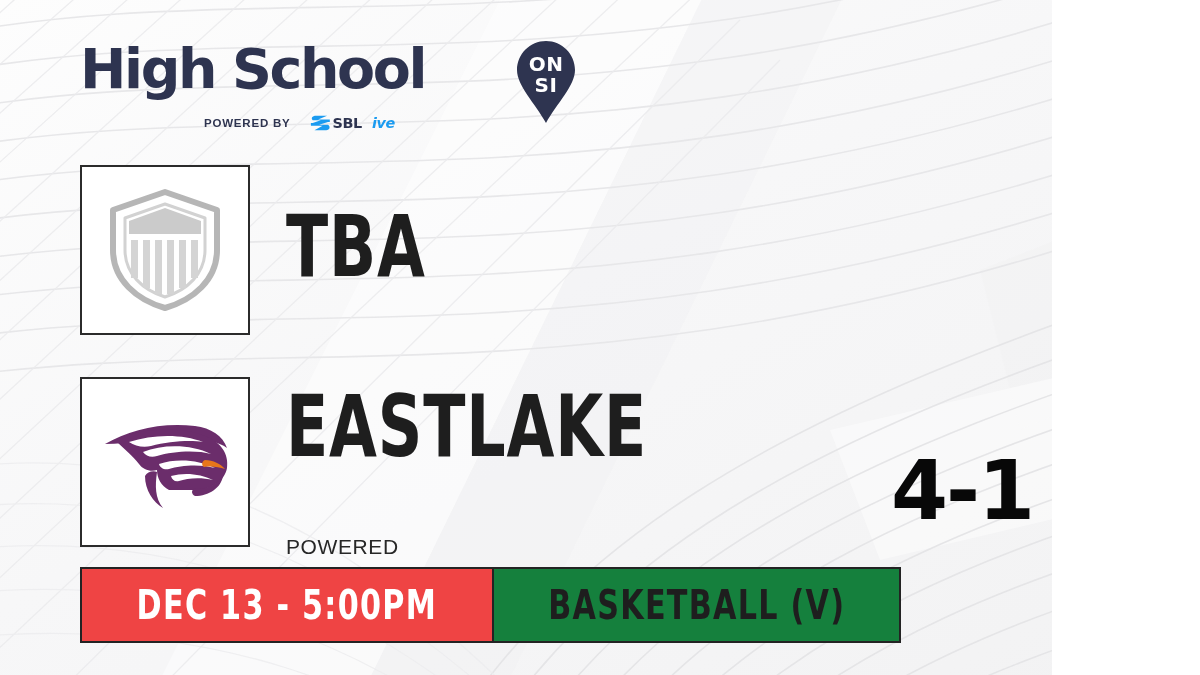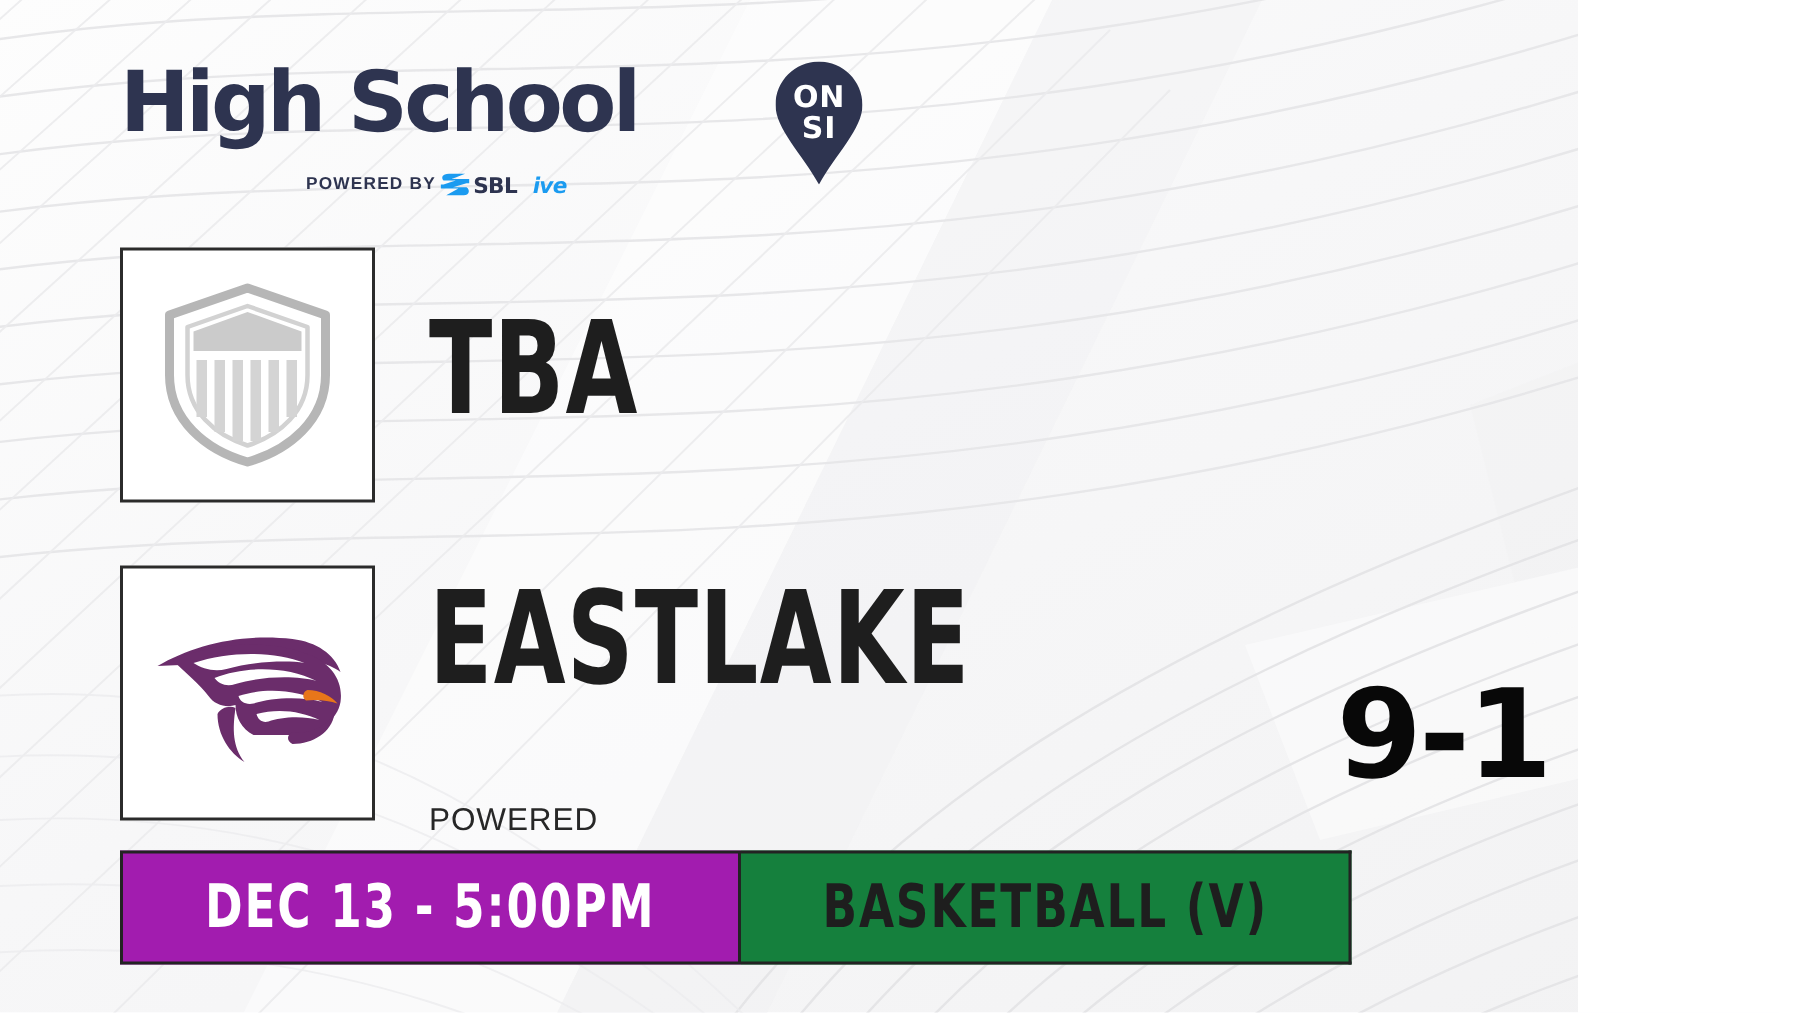--- a/index.html
+++ b/index.html
@@ -44,21 +44,21 @@
     transform-origin:left center;
   }
   #brand-pin {
     position:absolute;
     left:437px; top:3px;
     width:58px; height:82px;
   }
   #brand-powered {
     position:absolute;
     left:124px; top:76px;
-    display:flex; align-items:center; gap:2px;
+    display:flex; align-items:center; gap:19px;
     height:18px;
   }
   #powered-label {
     font-family:"Liberation Sans", sans-serif;
     font-weight:700;
     font-size:11.5px;
     letter-spacing:0.8px;
     color:#2e3450;
   }
   #sblive-mark { display:flex; align-items:center; height:18px; }
@@ -118,21 +118,21 @@
 
   
   #info-bar {
     position:absolute;
     left:80px; top:567px;
     height:76px;
     display:flex;
     align-items:stretch;
   }
   #info-datetime {
-    background:#a21caf;
+    background:#ef4444;
     border:2px solid #232323;
     display:flex; align-items:center; justify-content:center;
     padding:0 26px;
     min-width:347px;
   }
   #info-datetime span {
     font-family:"DejaVu Sans Condensed","Liberation Sans Narrow","Liberation Sans",sans-serif;
     font-weight:700;
     font-size:40px;
     line-height:40px;
@@ -303,21 +303,21 @@
         <path d="M106 46 C114 46 122 50 126 55 C120 53 112 52 105 53 C102 51 103 47 106 46 Z" fill="#e8761a"></path>
 
         <path d="M58 58 C56 72 56 84 64 94 C54 88 46 76 46 62 C48 58 54 56 58 58 Z" fill="#6b2d6b"></path>
         <path d="M96 74 C108 76 118 70 124 62 C122 74 110 82 96 82 C92 80 92 76 96 74 Z" fill="#6b2d6b"></path>
       </svg>
     </div>
     <div class="team-name" id="team-name-2">EASTLAKE</div>
     <div id="team-mascot-2">POWERED</div>
   </div>
 
-  <div id="record">9-1</div>
+  <div id="record">4-1</div>
 
   <div id="info-bar">
     <div id="info-datetime">
       <span>DEC 13 - 5:00PM</span>
     </div>
     <div id="info-sport">
       <span>BASKETBALL (V)</span>
     </div>
   </div>
 

